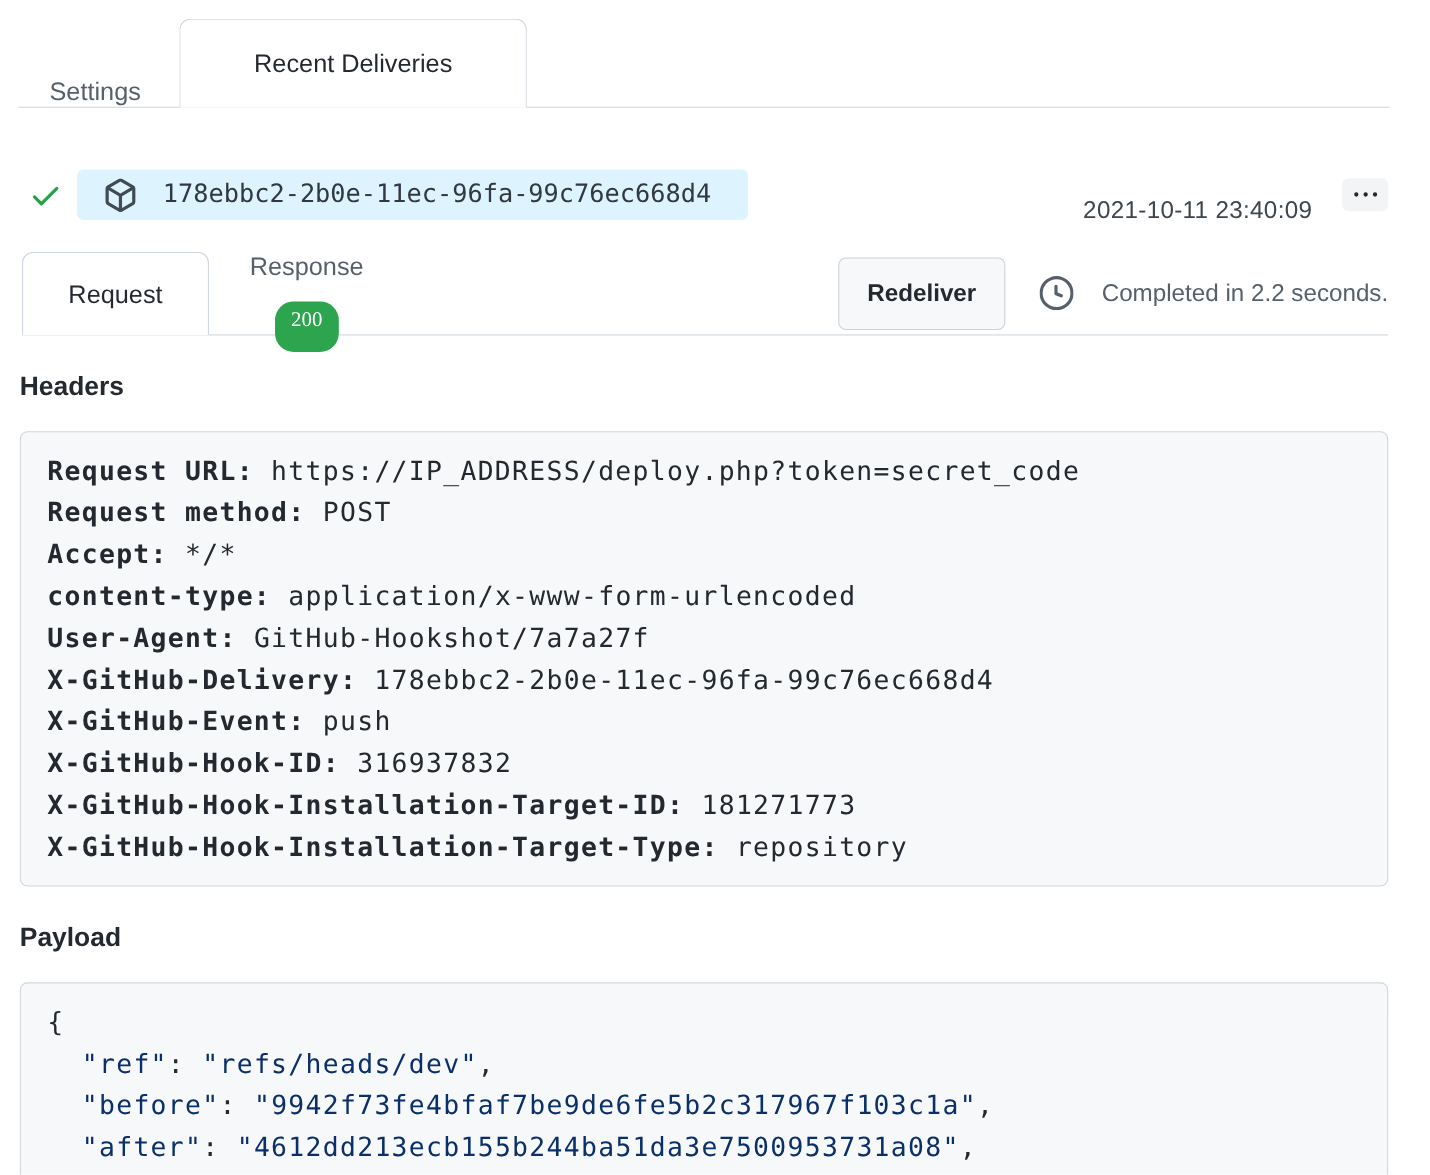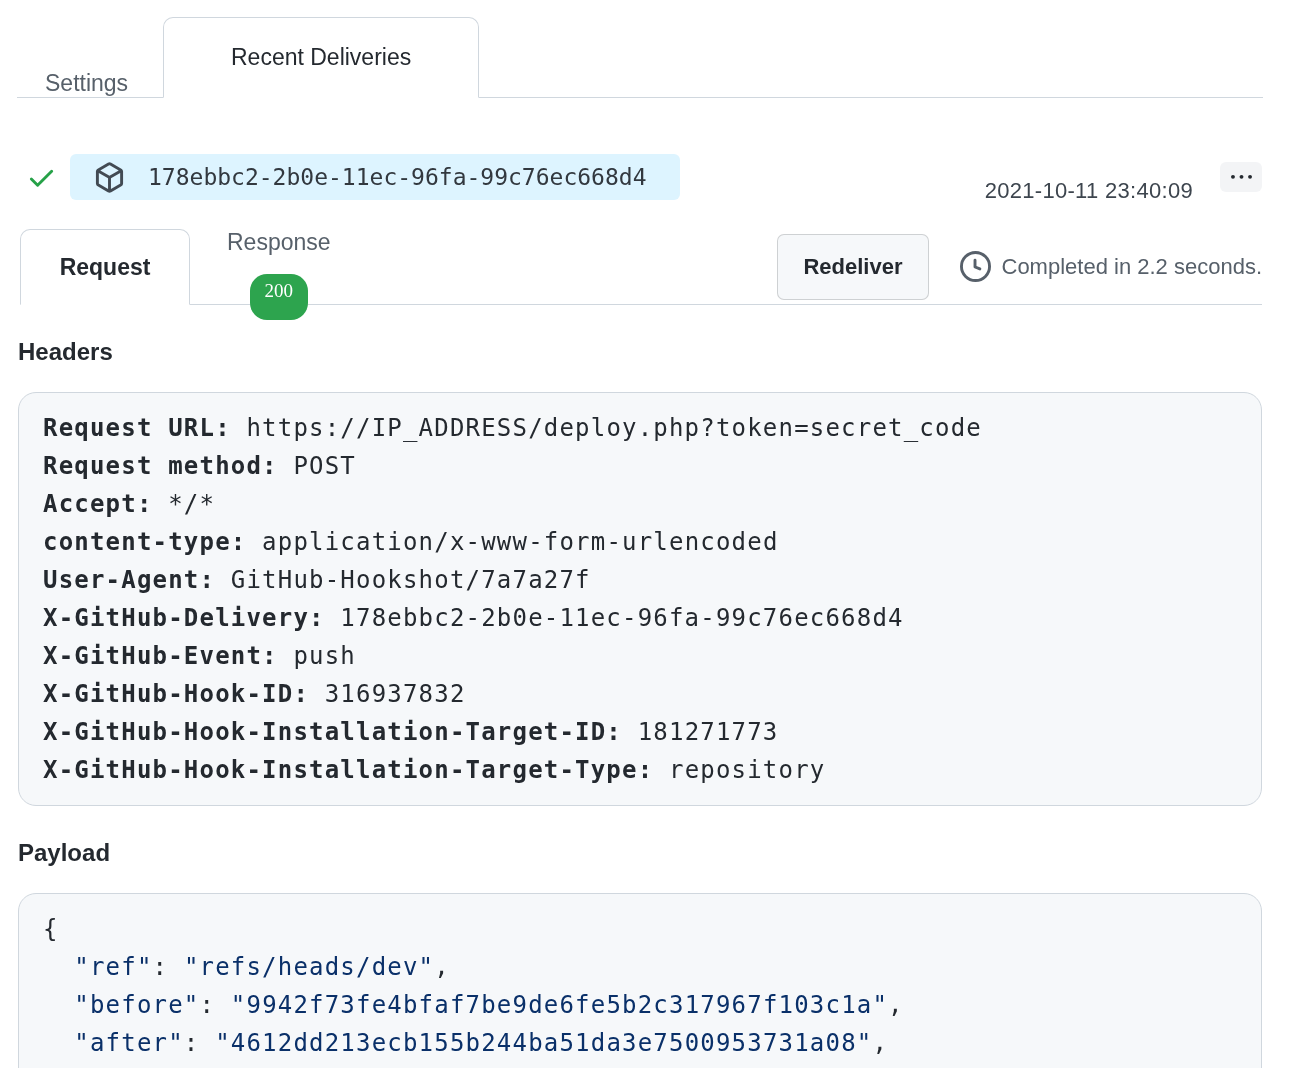--- a/index.html
+++ b/index.html
@@ -85,21 +85,20 @@
     margin-bottom: -1px;
     width: 170px;
     display: flex; align-items: center; justify-content: center;
     background: #ffffff;
     border: 1px solid var(--border_gray, #d0d7de);
     border-bottom-color: #ffffff;
     border-radius: 10px 10px 0 0;
     font-size: 23px;
     color: var(--text_primary, #24292f);
     cursor: pointer;
-    font-weight: bold;
   }
   .ptab-response {
     margin-left: 37px;
     display: flex; align-items: center;
     gap: 18px;
     font-size: 23px;
     color: var(--text_secondary, #57606a);
     cursor: pointer;
     flex-direction: column;
   }
@@ -119,34 +118,34 @@
     font-family: "Liberation Sans", sans-serif;
     font-size: 22px; font-weight: 600;
     color: var(--text_primary, #24292f);
     background: var(--btn_bg, #f6f8fa);
     border: 1px solid rgba(27,31,36,0.18);
     border-radius: 7px;
     cursor: pointer;
   }
   .clock-icon { margin-left: 31px; }
   .clock-icon svg { width: 31px; height: 31px; display: block; }
-  .completed-text { margin-left: 11px; font-size: 22px; color: var(--text_secondary, #57606a); white-space: nowrap; }
+  .completed-text { margin-left: 26px; font-size: 22px; color: var(--text_secondary, #57606a); white-space: nowrap; }
 
   
   .section-heading {
     margin: 33px 0 0 18px;
     font-size: 24px;
     font-weight: 700;
     color: var(--text_primary, #24292f);
   }
   .code-block {
     margin: 26px 38px 0 18px;
     background: var(--code_bg, #f6f8fa);
     border: 1px solid var(--border_gray, #d0d7de);
-    border-radius: 18px;
+    border-radius: 7px;
     padding: 16px 24px;
     font-family: "DejaVu Sans Mono", "Liberation Mono", monospace;
     font-size: 24px;
     letter-spacing: 1.2px;
     line-height: 38px;
     color: var(--text_primary, #24292f);
     white-space: pre;
     overflow: hidden;
   }
   .code-line { height: 38px; }

